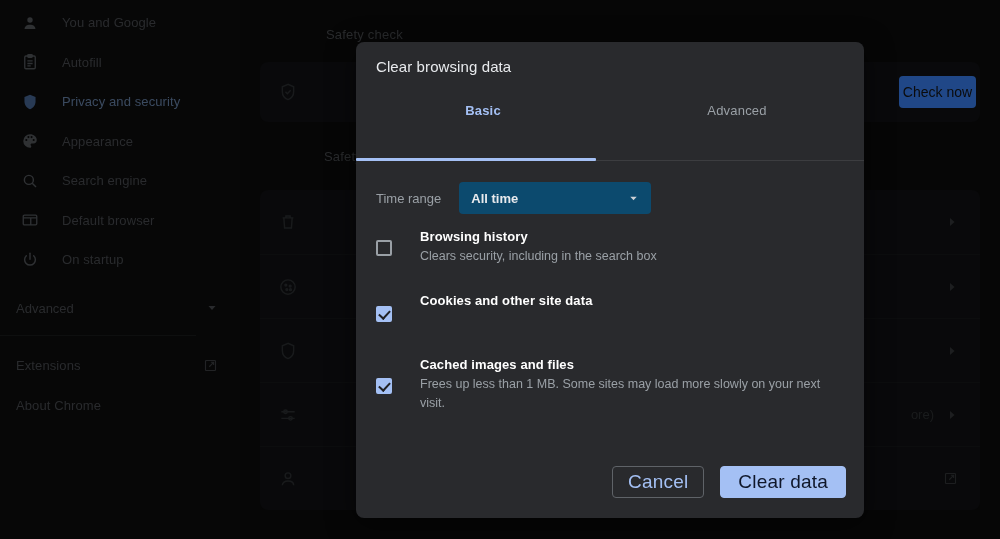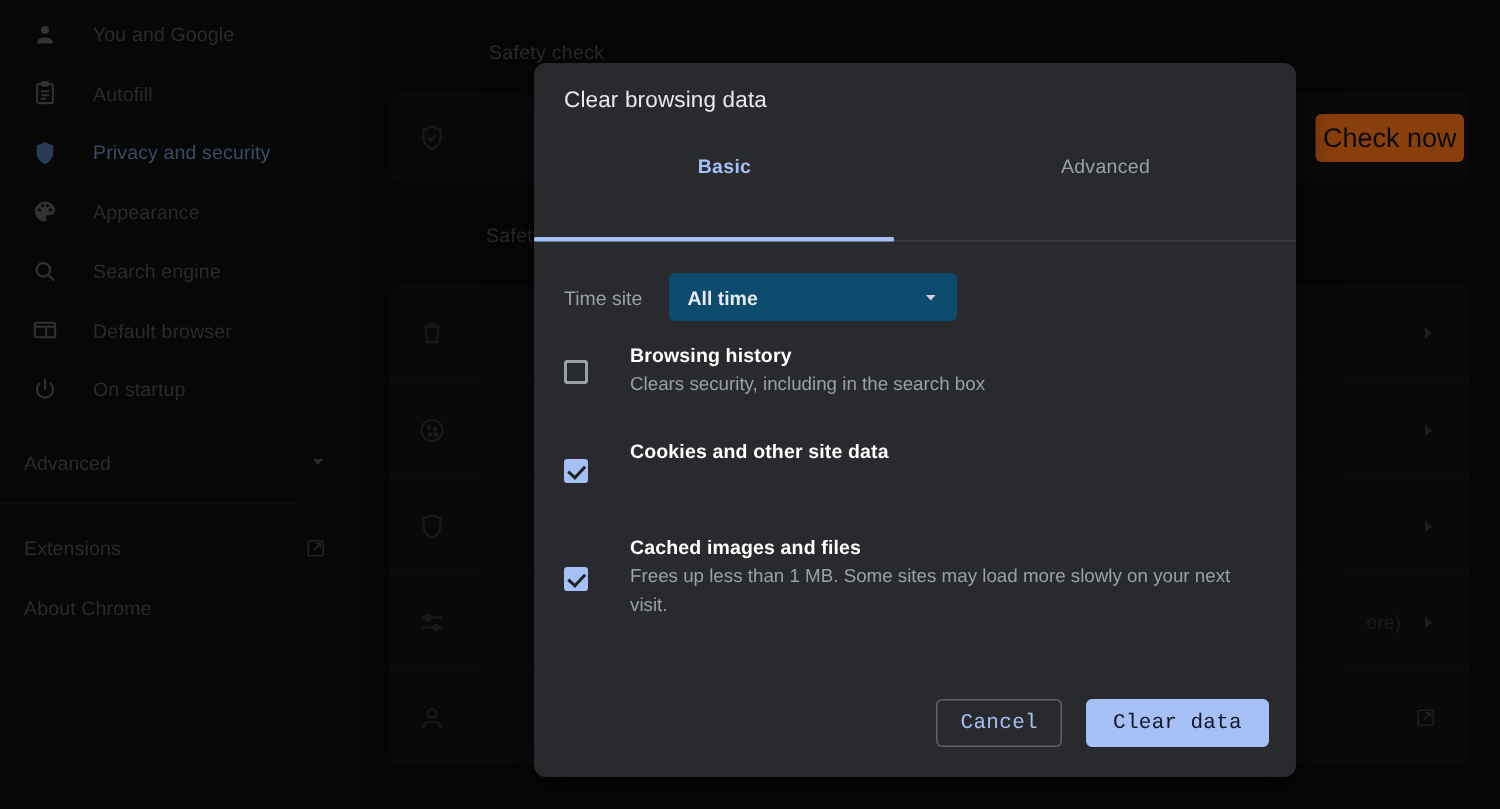--- a/index.html
+++ b/index.html
@@ -71,23 +71,23 @@
   .row-ico { width: 20px; height: 20px; flex: 0 0 20px; margin-right: 22px; color: #2e3134; }
   .row-ico svg { width: 20px; height: 20px; display: block; }
   .row-text { font-size: 13px; color: #2f3235; flex: 1; }
   .row-arrow { color: #35383b; }
   .row-arrow svg { width: 12px; height: 12px; display: block; }
   .row-ext { color: #35383b; }
   .row-ext svg { width: 15px; height: 15px; display: block; }
 
   .check-now {
     position: absolute; right: 24px; top: 76px;
-    width: 99px; height: 32px; border-radius: 4px;
-    background: #f97316; color: #141516;
-    font-size: 18px; font-family: "Liberation Sans", sans-serif;
+    width: 77px; height: 32px; border-radius: 4px;
+    background: #3b82f6; color: #141516;
+    font-size: 14px; font-family: "Liberation Sans", sans-serif;
     border: none; display: flex; align-items: center; justify-content: center;
     cursor: pointer;
   }
 
   .trail-text {
     position: absolute; font-size: 13px; color: #2f3235;
   }
 
   
   .scrim { position: absolute; inset: 0; background: rgba(0,0,0,0.45); }
@@ -157,23 +157,23 @@
   .cb-item-1 .cb-box { margin-top: 12px; }
   .cb-item-2 { margin-bottom: 8px; }
   .cb-item-2 .cb-box { margin-top: 14px; }
   .cb-item-3 .cb-box { margin-top: 22px; }
 
   .dlg-actions {
     position: absolute; right: 18px; bottom: 20px;
     display: flex; align-items: center; gap: 16px;
   }
   .btn {
-    height: 32px; border-radius: 4px; font-size: 14px; cursor: pointer;
+    height: 32px; border-radius: 4px; font-size: 19px; cursor: pointer;
     display: flex; align-items: center; justify-content: center;
-    font-family: Liberation Mono, monospace; letter-spacing: .2px; margin-top: 48px;
+    font-family: Liberation Sans, sans-serif; letter-spacing: .2px; margin-top: 48px;
   }
   .btn-cancel {
     min-width: 76px; padding: 0 15px;
     background: transparent; color: #a4c0f4; border: 1px solid #5f6368;
   }
   .btn-primary {
     min-width: 90px; padding: 0 17px;
     background: #a4c0f4; color: #0f172a; border: 1px solid #a4c0f4;
   }
 </style>
@@ -391,21 +391,21 @@
     <div class="dlg-title">Clear browsing data</div>
 
     <div class="tabs">
       <div class="tab active">Basic</div>
       <div class="tab">Advanced</div>
     </div>
     <div class="tab-divider"></div>
     <div class="tab-underline"></div>
 
     <div class="timerange-wrap">
-      <span class="timerange-label">Time site</span>
+      <span class="timerange-label">Time range</span>
       <div class="select">
         <span class="select-value">All time</span>
         <span class="select-caret">
           <svg viewBox="0 0 24 24" fill="currentColor">
               <path d="M5 8l7 8 7-8z"></path>
             </svg>
         </span>
       </div>
     </div>
 

